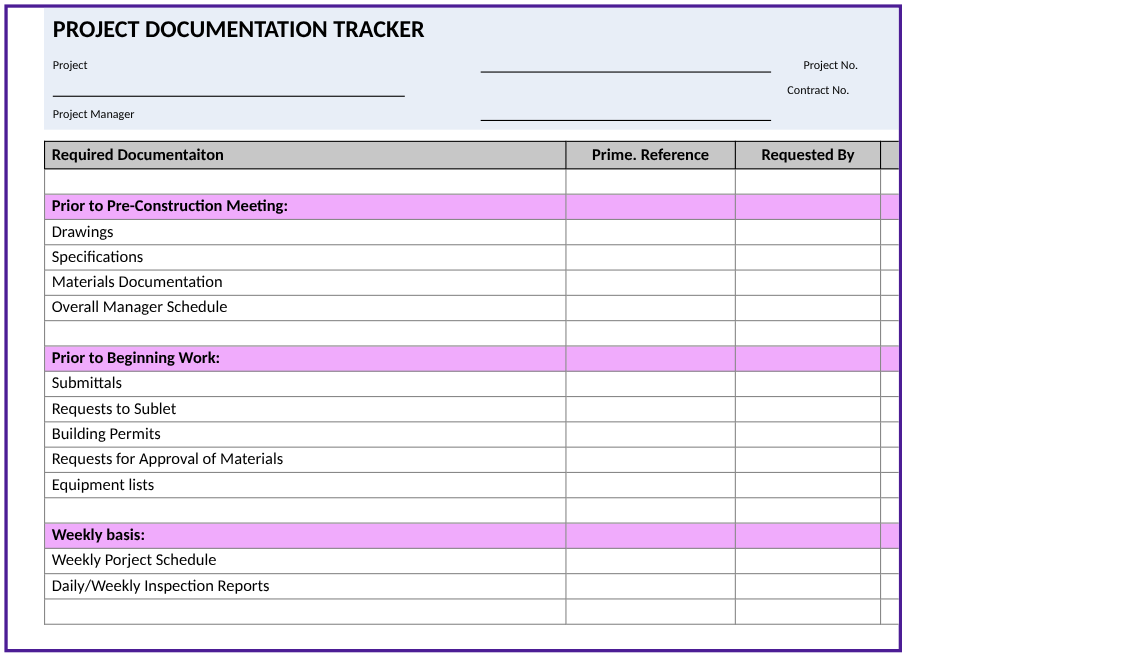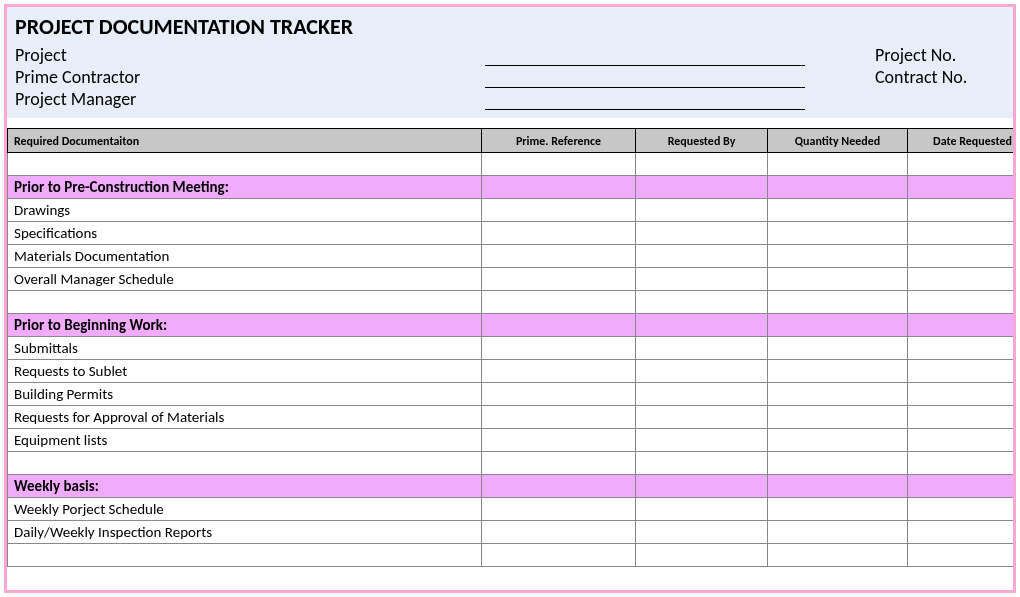--- a/index.html
+++ b/index.html
@@ -6,70 +6,71 @@
       box-sizing: border-box;
       margin: 0;
       padding: 0;
     }
     body {
       font-family: Calibri, Arial, sans-serif;
       background: #fff;
       padding: 4px;
     }
     .outer-border {
-      border: 3px solid #f9a8d4;
-      width: 1012px;
+      border: 3px solid #4c1d95;
+      width: 816px;
       height: 589px;
       overflow: hidden;
+      padding-left: 33px;
     }
     .header-section {
       background: #e8eef7;
       padding: 6px 8px 8px 8px;
     }
     .title {
       font-size: 22px;
       font-weight: bold;
       color: #000;
       margin-bottom: 4px;
     }
     .meta-row {
       display: flex;
       align-items: flex-end;
-      font-size: 18px;
+      font-size: 11px;
       color: #000;
       height: 22px;
     }
     .meta-label-left {
       width: 470px;
     }
     .meta-input-line {
       width: 320px;
       border-bottom: 1px solid #000;
       height: 18px;
     }
     .meta-spacer {
       flex: 1;
     }
     .meta-label-right {
       width: 130px;
-      text-align: left;
+      text-align: center;
     }
     .spacer-row {
       height: 10px;
       background: #fff;
     }
     table {
       width: 100%;
       border-collapse: collapse;
       table-layout: fixed;
     }
     th {
       background: #c7c7c7;
       border: 1px solid #000;
-      font-size: 12px;
+      font-size: 15px;
       font-weight: bold;
       padding: 3px 6px;
       text-align: left;
       height: 24px;
     }
     th.center {
       text-align: center;
     }
     td {
       border: 1px solid #888;
@@ -97,21 +98,20 @@
 <div class="outer-border">
   <div class="header-section">
     <div class="title">PROJECT DOCUMENTATION TRACKER</div>
     <div class="meta-row">
       <div class="meta-label-left">Project</div>
       <div class="meta-input-line"></div>
       <div class="meta-spacer"></div>
       <div class="meta-label-right">Project No.</div>
     </div>
     <div class="meta-row">
-      <div class="meta-label-left">Prime Contractor</div>
       <div class="meta-input-line"></div>
       <div class="meta-spacer"></div>
       <div class="meta-label-right">Contract No.</div>
     </div>
     <div class="meta-row">
       <div class="meta-label-left">Project Manager</div>
       <div class="meta-input-line"></div>
       <div class="meta-spacer"></div>
       <div class="meta-label-right"></div>
     </div>

